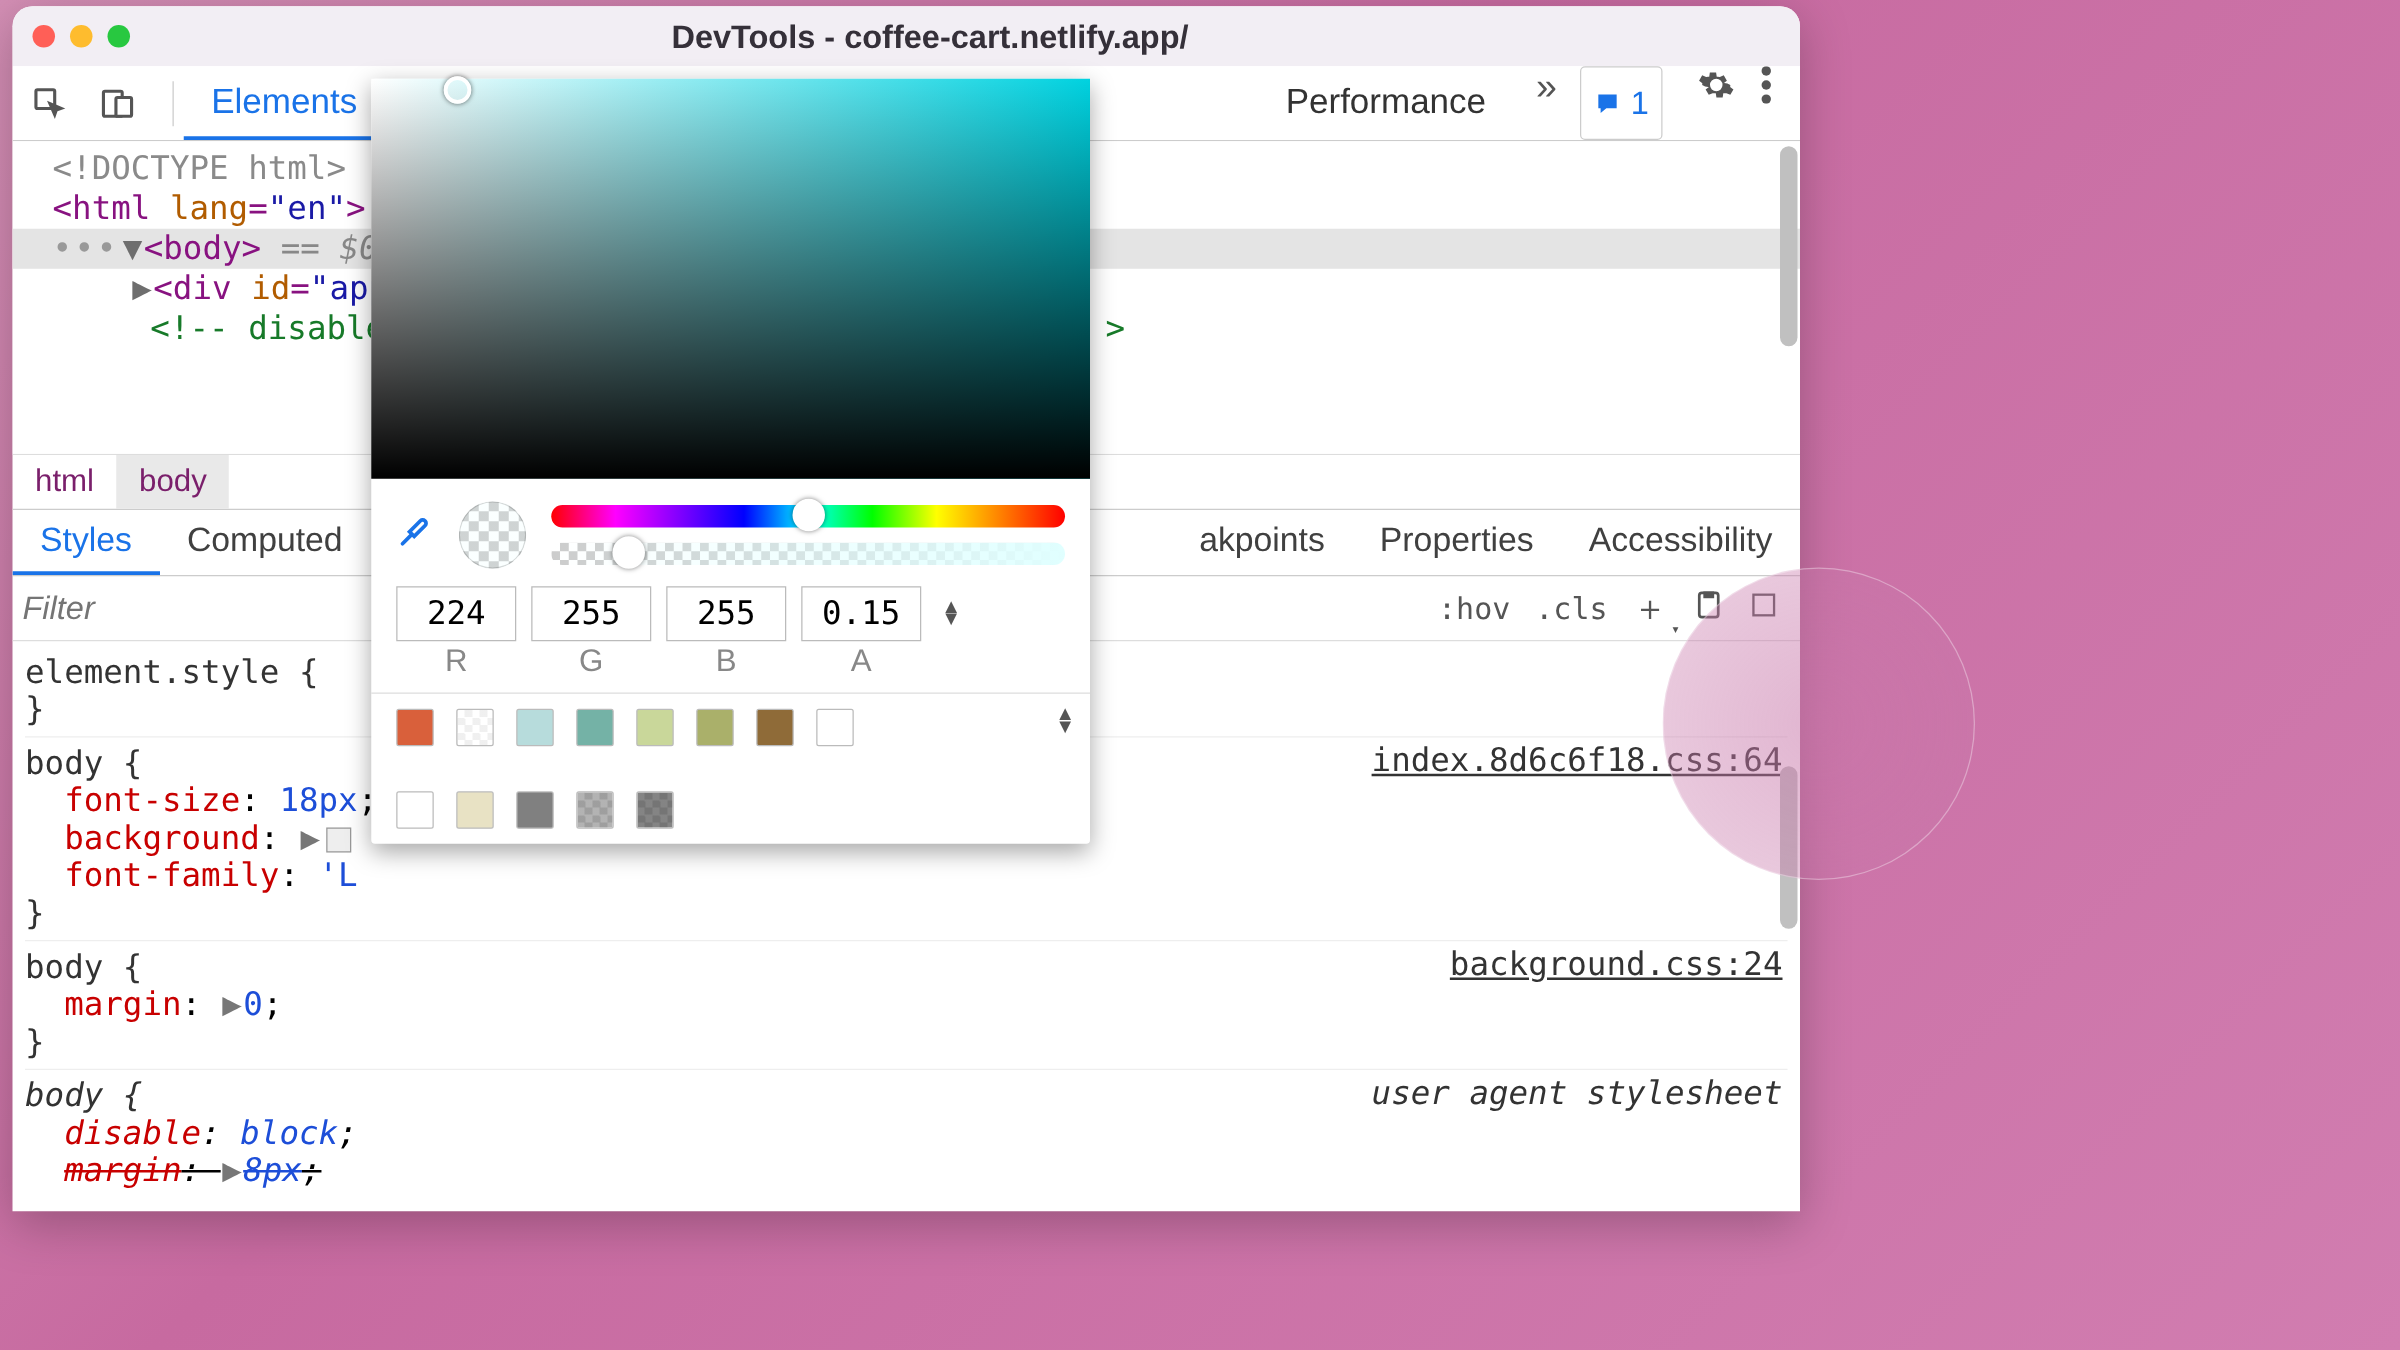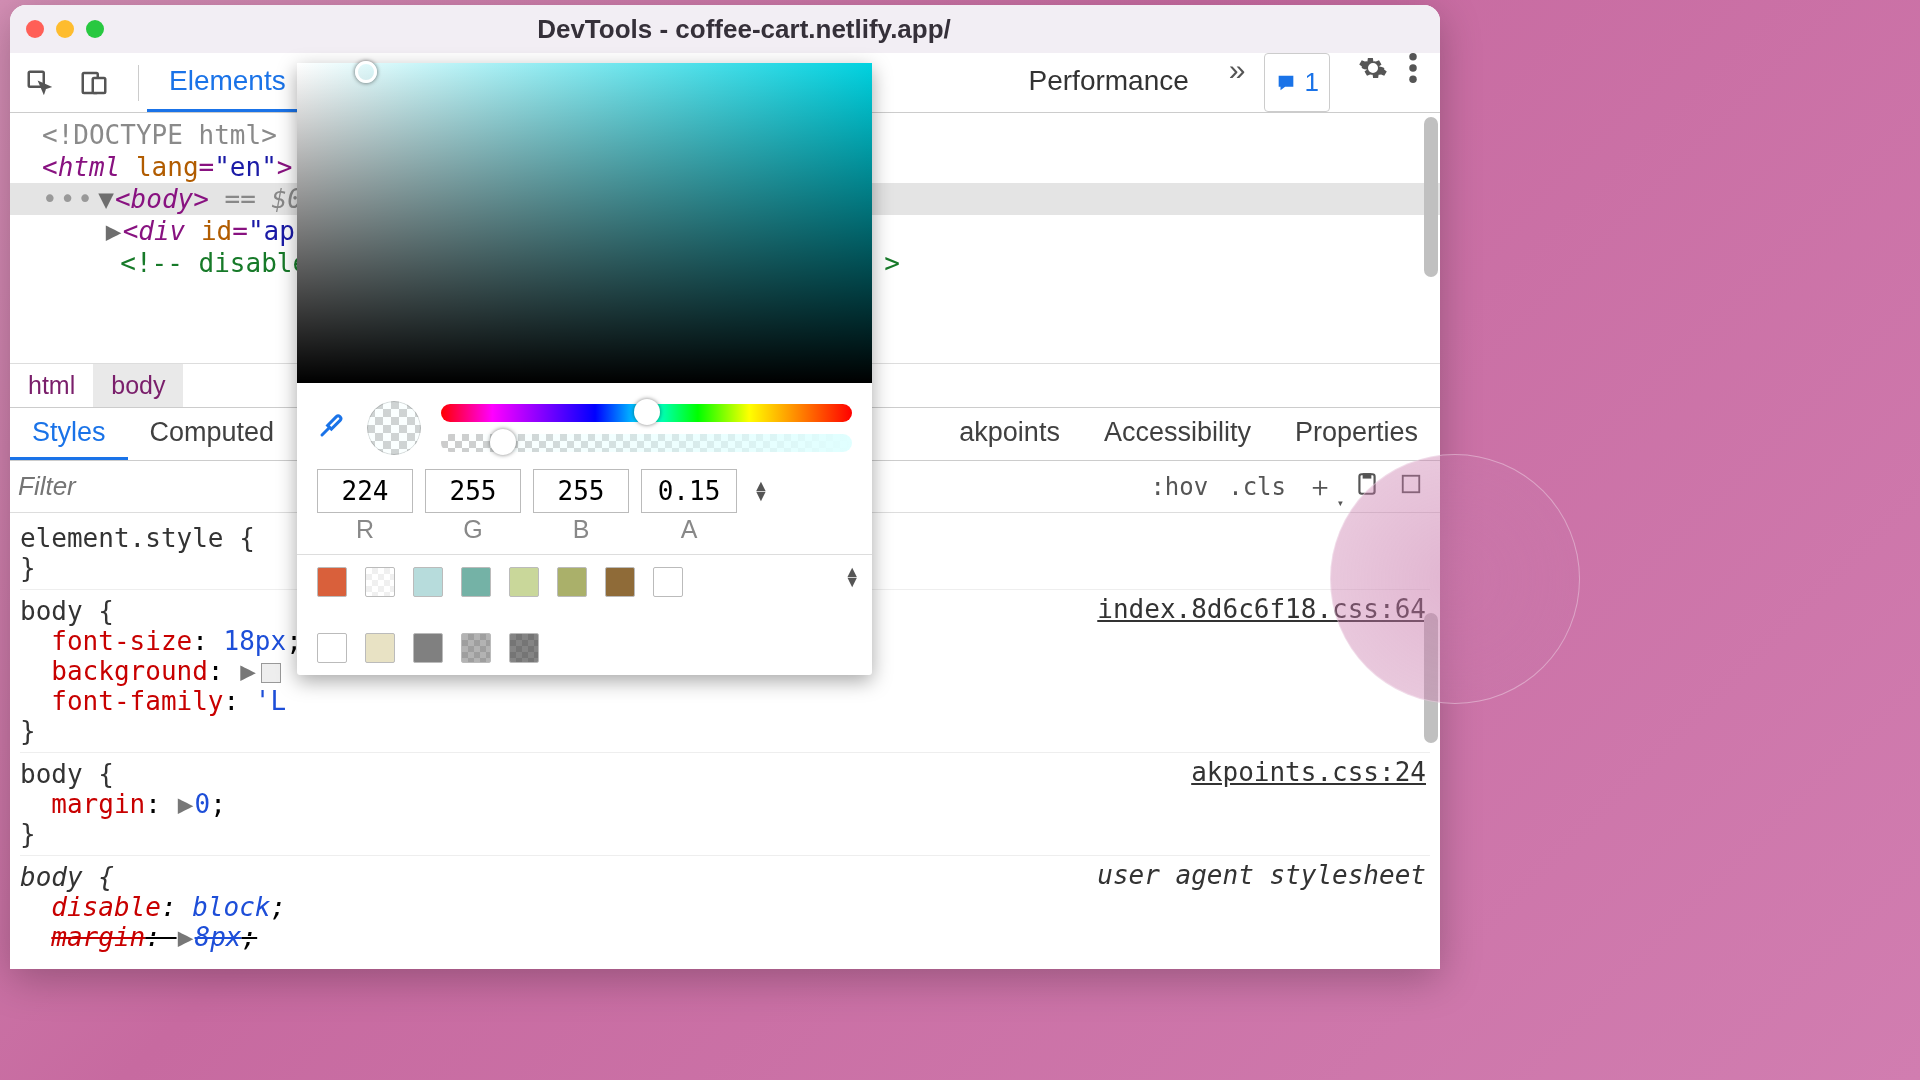--- a/index.html
+++ b/index.html
@@ -54,21 +54,21 @@
   position:relative;
   font-family: Menlo, Monaco, Consolas, monospace;
   font-size:26px;
   padding: 6px 0 0 0;
   background:#fff;
   height:250px;
   overflow:hidden;
 }
 .dom-line{ padding:1px 10px 1px 32px; white-space:pre;}
 .dom-line.sel{ background:#e4e4e4;}
-.c-gray{color:#8a8a8a;} .c-purple{color:#881280;font-style:italic;} .c-orange{color:#b15c00;} .c-blue{color:#1a1aa6;}
+.c-gray{color:#8a8a8a;} .c-purple{color:#881280;} .c-orange{color:#b15c00;} .c-blue{color:#1a1aa6;}
 .tri{display:inline-block; width:18px; text-align:center; color:#6e6e6e;}
 .dots3{color:#999; margin-right:2px; letter-spacing:2px;}
 .dollar{color:#888; font-style:italic;}
 .breadcrumb{
   border-top:1px solid #ddd; height:44px; display:flex; align-items:stretch; font-size:25px;
 }
 .bc-item{padding:0 18px; display:flex; align-items:center; color:#7a1f6b; cursor:pointer;}
 .bc-item.active{ background:#e9e9e9;}
 .subtabs{
   height:54px; border-bottom:1px solid #ccc; border-top:1px solid #ccc; display:flex; align-items:stretch; font-size:27px;
@@ -216,22 +216,22 @@
   <div class="breadcrumb">
     <div class="bc-item">html</div>
     <div class="bc-item active">body</div>
   </div>
 
   <div class="subtabs">
     <div class="subtab active">Styles</div>
     <div class="subtab">Computed</div>
     <div class="spacer"></div>
     <div class="subtab">akpoints</div>
+    <div class="subtab">Properties</div>
     <div class="subtab">Accessibility</div>
-    <div class="subtab">Properties</div>
   </div>
 
   <div class="filterbar">
     <input class="filter-input" placeholder="Filter" style="">
     <span class="fb-btn">:hov</span>
     <span class="fb-btn">.cls</span>
     <span class="fb-btn plus-btn">＋<span class="plus-small-tri">▾</span></span>
     <span class="fb-btn">
       <svg width="26" height="26" viewBox="0 0 24 24" fill="none" stroke="#555" stroke-width="2">
           <rect x="5" y="3" width="14" height="18" rx="2"></rect>
@@ -252,21 +252,21 @@
     </div>
     <div class="rule">
       <span class="src">index.8d6c6f18.css:64</span>
       <span class="sel-t">body {</span><br>
       &nbsp;&nbsp;<span class="prop">font-size</span>: <span class="val">18px</span><span>;</span><br>
       &nbsp;&nbsp;<span class="prop">background</span>: <span class="tri" style="color:#777">▶</span><span class="swexp"></span><br>
       &nbsp;&nbsp;<span class="prop">font-family</span>: <span class="val">'L</span><br>
       <span class="sel-t">}</span>
     </div>
     <div class="rule">
-      <span class="src">akpoints.css:24</span>
+      <span class="src">background.css:24</span>
       <span class="sel-t">body {</span><br>
       &nbsp;&nbsp;<span class="prop">margin</span>: <span class="tri" style="color:#777">▶</span><span class="val">0</span>;<br>
       <span class="sel-t">}</span>
     </div>
     <div class="rule ua" style="border-bottom:none">
       <span class="src" style="text-decoration:none;font-style:italic">user agent stylesheet</span>
       <span class="sel-t">body {</span><br>
       &nbsp;&nbsp;<span class="prop">disable</span>: <span class="val">block</span>;<br>
       &nbsp;&nbsp;<span class="prop striket">margin</span><span class="striket">: </span><span class="tri" style="color:#777">▶</span><span class="val striket">8px</span><span class="striket">;</span>
     </div>

